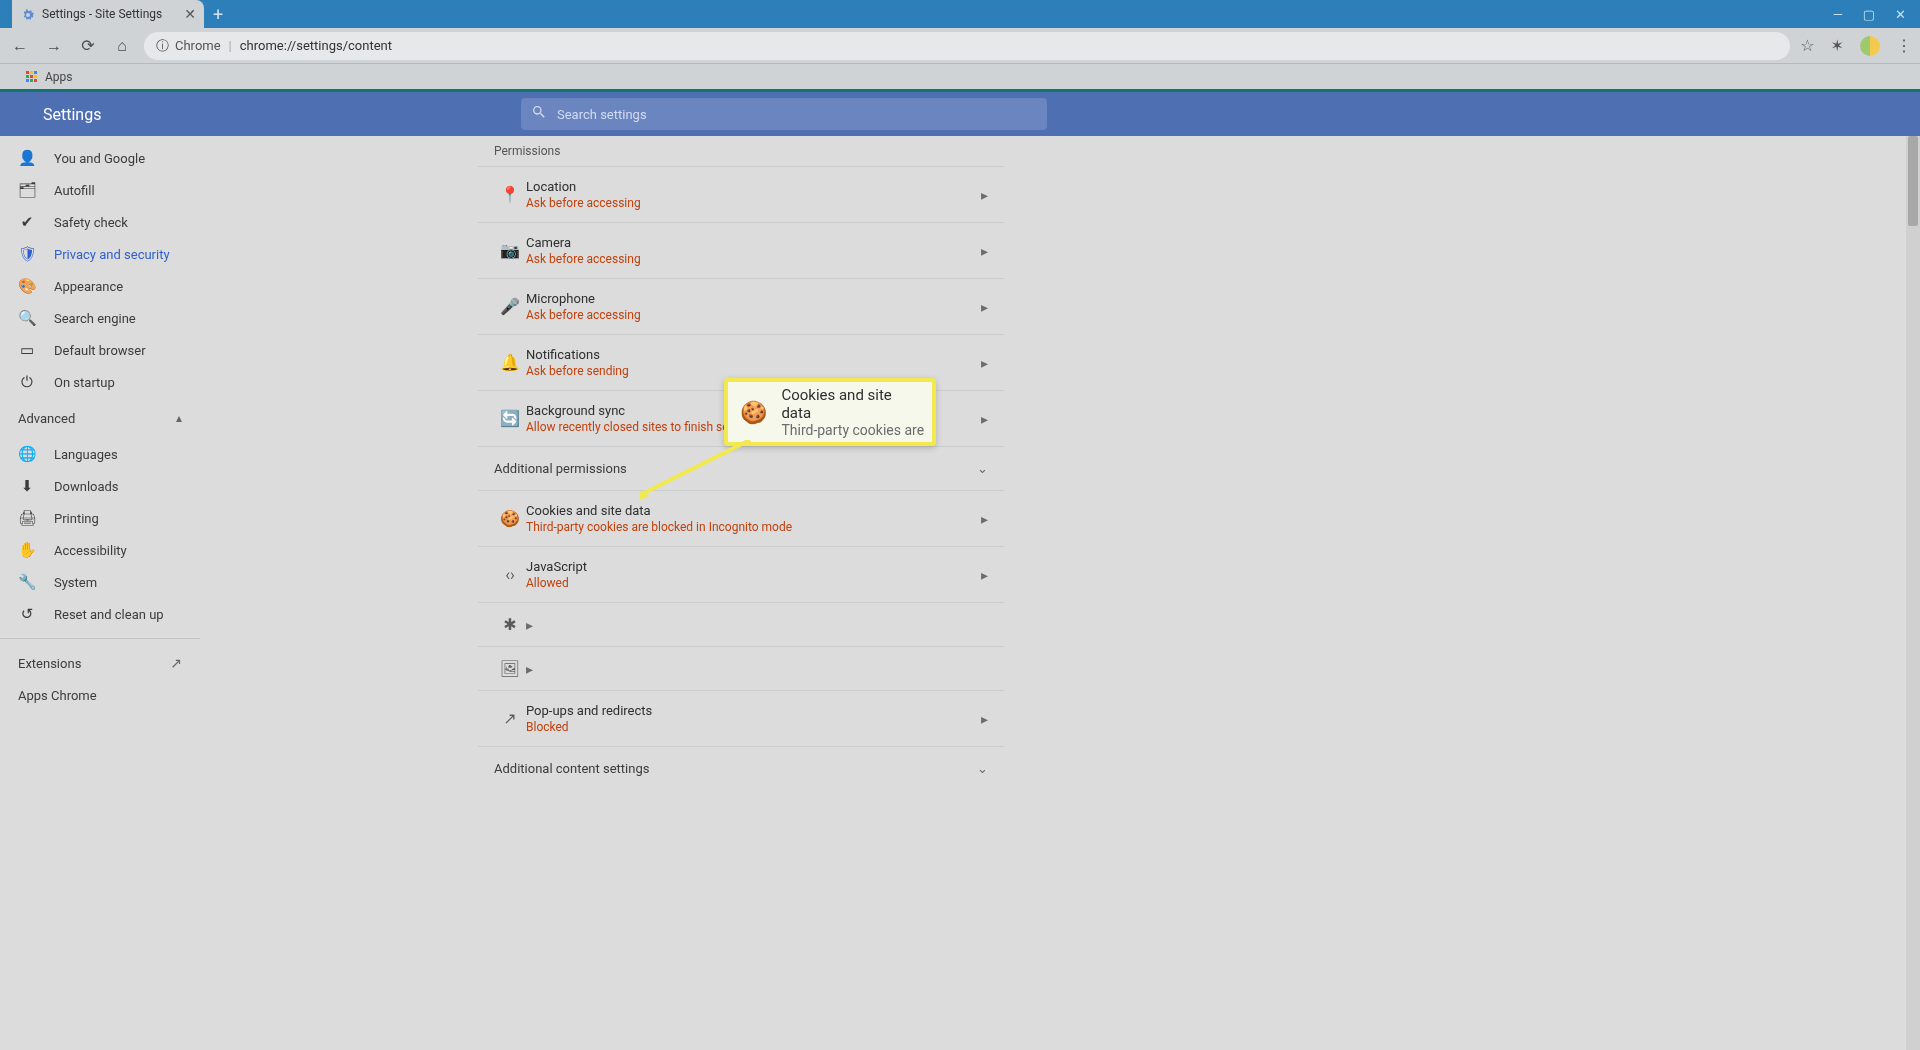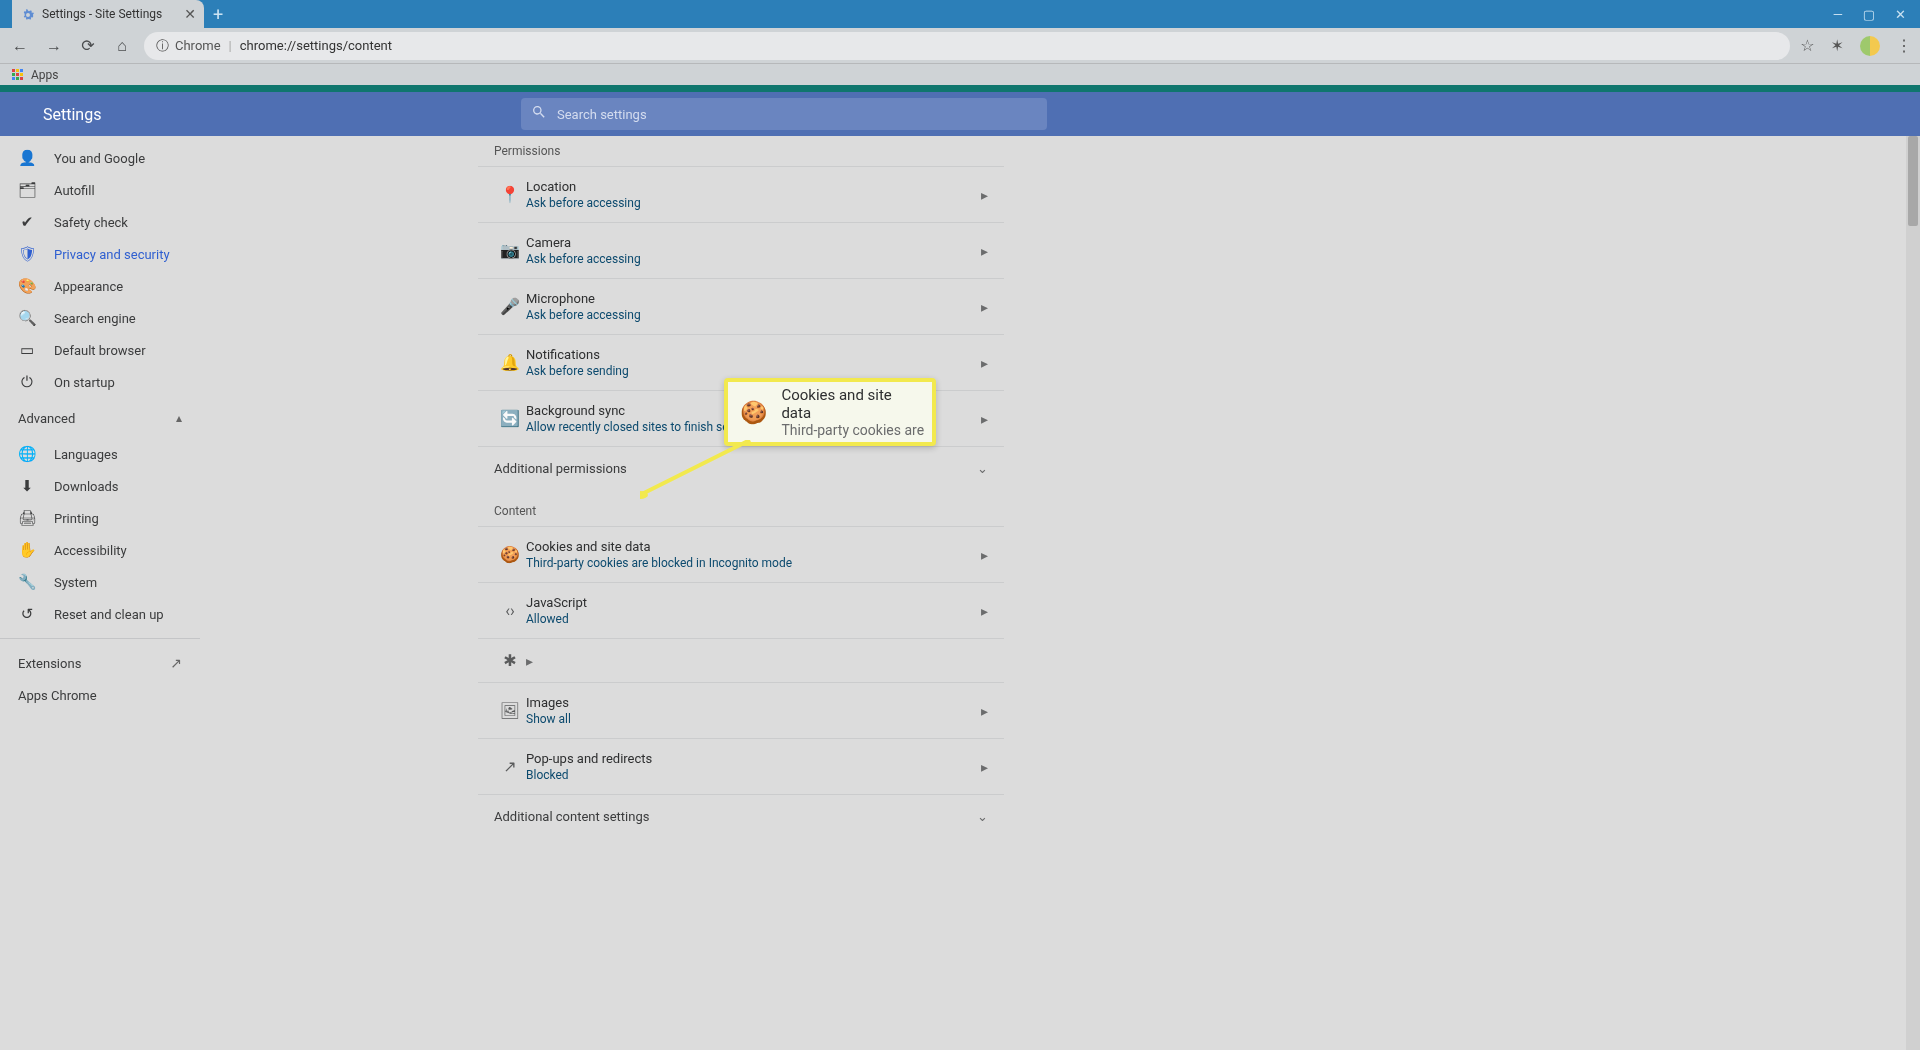--- a/index.html
+++ b/index.html
@@ -17,21 +17,21 @@
 
   .toolbar { height: 36px; background: #cfd3d6; display: flex; align-items: center; padding: 0 8px; gap: 10px; border-bottom: 1px solid #b6b8ba; }
   .toolbar .navbtn { width: 24px; height: 24px; display: flex; align-items: center; justify-content: center; color: #4b4d4f; cursor: pointer; font-size: 16px; }
   .omnibox { flex: 1; height: 28px; background: #e7e8ea; border-radius: 14px; display: flex; align-items: center; padding: 0 12px; gap: 8px; font-size: 13px; color: #555; }
   .omnibox .left { display: flex; align-items: center; gap: 6px; }
   .omnibox .sep { color: #aaa; }
   .omnibox .url { color: #333; }
   .toolbar .right { display: flex; align-items: center; gap: 16px; color: #555; }
   .avatar { width: 20px; height: 20px; border-radius: 50%; background: linear-gradient(90deg,#9ec96c 50%,#f3c94e 50%); }
 
-  .bookmarks { height: 28px; background: #cfd3d6; display: flex; align-items: center; padding: 0 12px; gap: 8px; font-size: 12px; color: #444; border-bottom: 7px solid #0f766e; }
+  .bookmarks { height: 28px; background: #cfd3d6; display: flex; align-items: center; padding: 0 26px; gap: 8px; font-size: 12px; color: #444; border-bottom: 3px solid #0f766e; }
   .apps-icon { display: inline-grid; grid-template-columns: repeat(3,3px); grid-auto-rows: 3px; gap: 1px; }
   .apps-icon i { background: #d44; width: 3px; height: 3px; }
   .apps-icon i:nth-child(2){background:#f4c20d}.apps-icon i:nth-child(3){background:#4285f4}
   .apps-icon i:nth-child(4){background:#34a853}.apps-icon i:nth-child(5){background:#d44}.apps-icon i:nth-child(6){background:#f4c20d}
   .apps-icon i:nth-child(7){background:#4285f4}.apps-icon i:nth-child(8){background:#34a853}.apps-icon i:nth-child(9){background:#d44}
 
   
   .page-header { height: 44px; background: #4f6fb3; display: flex; align-items: center; padding: 0 18px; gap: 18px; }
   .page-header .title { color: #fff; font-size: 16px; font-weight: 400; width: 460px; margin-left: 25px; }
   .searchwrap { flex: 0 0 526px; height: 32px; background: #6a85c0; border-radius: 4px; display: flex; align-items: center; padding: 0 10px; gap: 10px; }
@@ -53,21 +53,21 @@
 
   
   .main { position: absolute; left: 478px; top: 12px; width: 526px; height: 100%; background: #dcdcdc; }
   .section-title { font-size: 12px; color: #555; padding: 14px 16px 8px; }
   .section-title.cut { padding-top: 0; margin-top: -4px; }
   .row { display: flex; align-items: center; padding: 12px 16px; cursor: pointer; border-top: 1px solid #cbcccd; }
   .row:first-of-type.no-top { border-top: none; }
   .row .ico { width: 32px; color: #5a5b5c; font-size: 16px; display: flex; justify-content: center; }
   .row .txt { flex: 1; }
   .row .txt .t { font-size: 13px; color: #2e2f30; }
-  .row .txt .s { font-size: 12px; color: #0c4a6e; margin-top: 2px; }
+  .row .txt .s { font-size: 12px; color: #c2410c; margin-top: 2px; }
   .row .chev { color: #6b6c6d; font-size: 14px; }
   .expander { display: flex; align-items: center; justify-content: space-between; padding: 14px 16px; font-size: 13px; color: #3b3c3d; cursor: pointer; border-top: 1px solid #cbcccd; }
   .expander .chev { font-size: 13px; color: #6b6c6d; }
 
   
   .scrollbar { position: absolute; right: 0; top: 0; width: 14px; height: 100%; background: #d0d0d0; }
   .scrollbar .thumb { position: absolute; left: 2px; right: 2px; top: 0; height: 90px; background: #a8a8a8; border-radius: 2px; }
 
   
   .callout { position: absolute; left: 724px; top: 378px; width: 212px; height: 68px; background: #f6f8ec; border: 4px solid #f2e94e; border-radius: 4px; box-shadow: 0 2px 6px rgba(0,0,0,.2); display: flex; align-items: center; gap: 14px; padding: 0 12px; }
@@ -265,21 +265,20 @@
           <div class="s">Allow recently closed sites to finish sending and receiving data</div>
         </div>
       <span class="chev">▸</span>
     </div>
 
     <div class="expander">
       <span>Additional permissions</span>
       <span class="chev">⌄</span>
     </div>
 
-    <div class="section-title">Content</div>
 
     <div class="row">
       <span class="ico">🍪</span>
       <div class="txt">
           <div class="t">Cookies and site data</div>
           <div class="s">Third-party cookies are blocked in Incognito mode</div>
         </div>
       <span class="chev">▸</span>
     </div>
     <div class="row">
@@ -289,24 +288,20 @@
           <div class="s">Allowed</div>
         </div>
       <span class="chev">▸</span>
     </div>
     <div class="row">
       <span class="ico">✱</span>
       <span class="chev">▸</span>
     </div>
     <div class="row">
       <span class="ico">🖼</span>
-      <div class="txt">
-          <div class="t">Images</div>
-          <div class="s">Show all</div>
-        </div>
       <span class="chev">▸</span>
     </div>
     <div class="row">
       <span class="ico">↗</span>
       <div class="txt">
           <div class="t">Pop-ups and redirects</div>
           <div class="s">Blocked</div>
         </div>
       <span class="chev">▸</span>
     </div>

